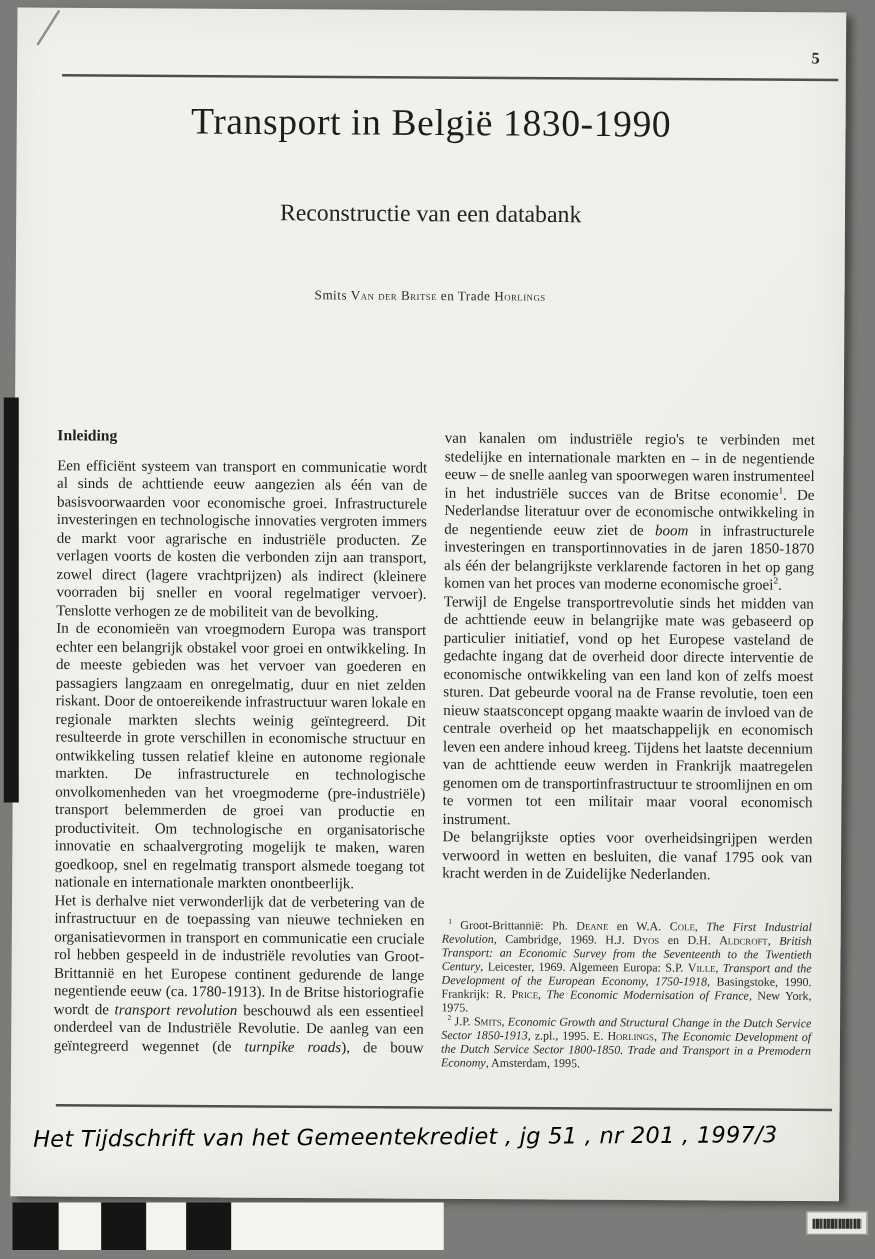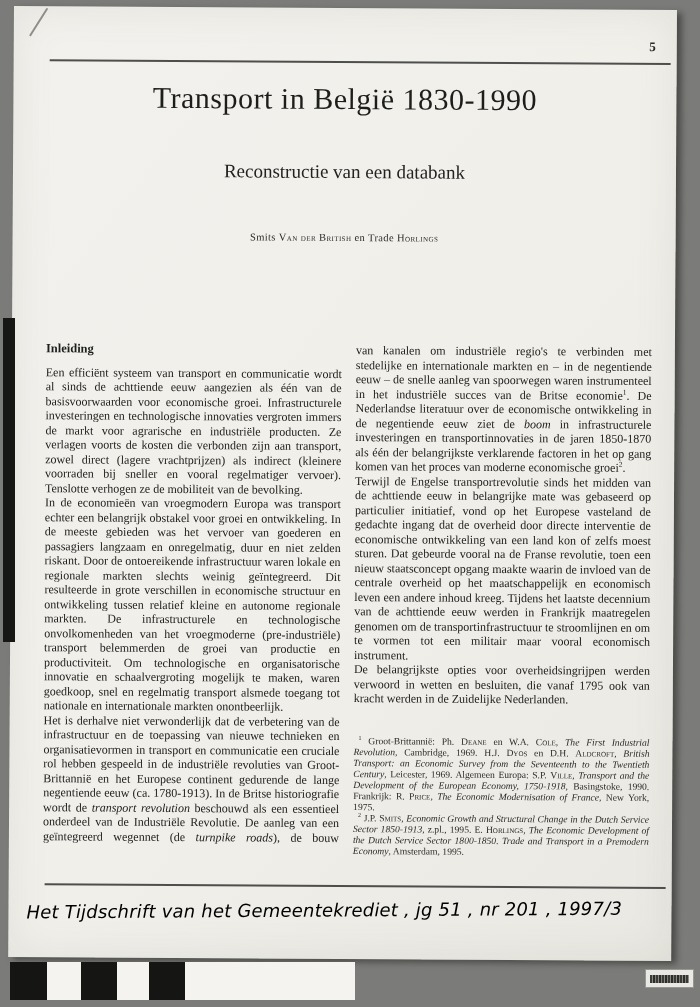--- a/index.html
+++ b/index.html
@@ -107,21 +107,21 @@
 <body>
 
 <div class="canvas">
 
   <div class="page">
     <div class="pen-mark"></div>
     <div class="page-number">5</div>
     <div class="rule header-rule"></div>
     <h1 class="title">Transport in België 1830-1990</h1>
     <h2 class="subtitle">Reconstructie van een databank</h2>
-    <div class="authors"><span class="seg-n">Smits </span><span class="seg-sc">Van der British</span><span class="seg-n"> en Trade </span><span class="seg-sc">Horlings</span></div>
+    <div class="authors"><span class="seg-n">Smits </span><span class="seg-sc">Van der Britse</span><span class="seg-n"> en Trade </span><span class="seg-sc">Horlings</span></div>
 
     <div class="columns">
       <div class="col col-left">
         <h3 class="section-heading">Inleiding</h3>
         <div>
             <p class="para"><span class="seg-n">Een efficiënt systeem van transport en communicatie wordt al sinds de achttiende eeuw aangezien als één van de basisvoorwaarden voor economische groei. Infrastructurele investeringen en technologische innovaties vergroten immers de markt voor agrarische en industriële producten. Ze verlagen voorts de kosten die verbonden zijn aan transport, zowel direct (lagere vrachtprijzen) als indirect (kleinere voorraden bij sneller en vooral regelmatiger vervoer). Tenslotte verhogen ze de mobiliteit van de bevolking.</span></p>
             <p class="para"><span class="seg-n">In de economieën van vroegmodern Europa was transport echter een belangrijk obstakel voor groei en ontwikkeling. In de meeste gebieden was het vervoer van goederen en passagiers langzaam en onregelmatig, duur en niet zelden riskant. Door de ontoereikende infrastructuur waren lokale en regionale markten slechts weinig geïntegreerd. Dit resulteerde in grote verschillen in economische structuur en ontwikkeling tussen relatief kleine en autonome regionale markten. De infrastructurele en technologische onvolkomenheden van het vroegmoderne (pre-industriële) transport belemmerden de groei van productie en productiviteit. Om technologische en organisatorische innovatie en schaalvergroting mogelijk te maken, waren goedkoop, snel en regelmatig transport alsmede toegang tot nationale en internationale markten onontbeerlijk.</span></p>
             <p class="para"><span class="seg-n">Het is derhalve niet verwonderlijk dat de verbetering van de infrastructuur en de toepassing van nieuwe technieken en organisatievormen in transport en communicatie een cruciale rol hebben gespeeld in de industriële revoluties van Groot-Brittannië en het Europese continent gedurende de lange negentiende eeuw (ca. 1780-1913). In de Britse historiografie wordt de </span><span class="seg-i">transport revolution</span><span class="seg-n"> beschouwd als een essentieel onderdeel van de Industriële Revolutie. De aanleg van een geïntegreerd wegennet (de </span><span class="seg-i">turnpike roads</span><span class="seg-n">), de bouw</span></p>
           </div>
       </div>

